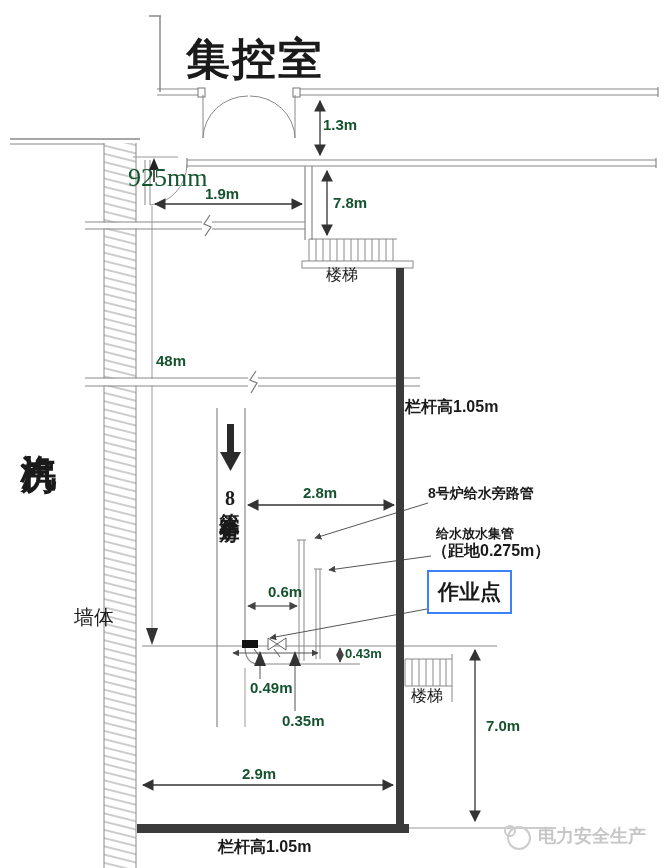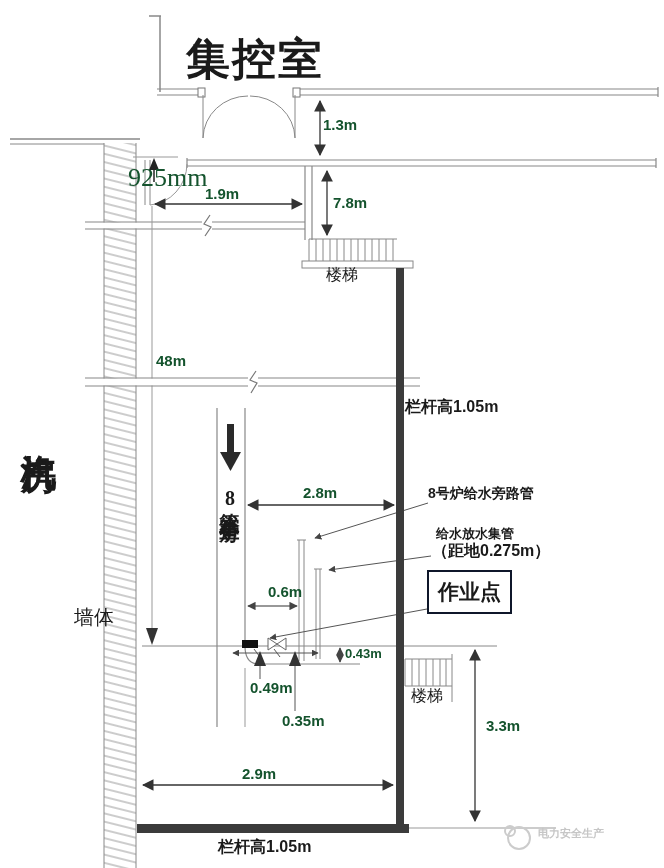--- a/index.html
+++ b/index.html
@@ -16,24 +16,24 @@
   .corridor{font-size:17px;font-weight:600;}
   .platform{font-size:20px;font-weight:bold;font-family:"Liberation Sans",sans-serif;}
   .rail{font-size:16px;font-weight:600;font-family:"Liberation Sans",sans-serif;}
   .stairs{font-size:16px;}
   .turbine{font-size:36px;font-weight:bold;letter-spacing:0;}
   .wallword{font-size:20px;margin-left:19px;}
   .pipetext{font-size:20px;font-weight:bold;letter-spacing:-2px;}
   .smalllabel{font-size:13px;font-weight:bold;font-family:"Liberation Sans",sans-serif;}
   .workbox{
     position:absolute;left:427px;top:570px;width:81px;height:40px;
-    border:2px solid #0f172a;display:flex;align-items:center;justify-content:center;
+    border:2px solid #3b82f6;display:flex;align-items:center;justify-content:center;
     font-size:21px;font-weight:bold;background:#fff;
   }
-  .brand{font-size:11px;font-weight:bold;color:#c6c6c6;}
+  .brand{font-size:18px;font-weight:bold;color:#c6c6c6;}
   .m925{font-size:26px;color:#14532d;}
 </style>
 </head>
 <body>
 
 <div id="stage">
 
   <svg width="664" height="868" viewBox="0 0 664 868">
     <defs>
       <pattern id="hatch" width="8" height="8" patternUnits="userSpaceOnUse" patternTransform="rotate(14)">
@@ -256,20 +256,20 @@
     <span>作业点</span>
   </div>
 
   <div class="lbl dim" style="left:260px;top:584px;margin-left:8px;">0.6m</div>
   <div class="lbl dim" style="left:345px;top:647px;font-size:13px;text-align:center;">0.43m</div>
   <div class="lbl dim" style="left:250px;top:680px;">0.49m</div>
   <div class="lbl dim" style="left:282px;top:713px;">0.35m</div>
 
   <div class="lbl cn stairs" style="left:411px;top:687px;">楼梯</div>
 
-  <div class="lbl dim" style="left:486px;top:718px;">3.3m</div>
+  <div class="lbl dim" style="left:486px;top:718px;">7.0m</div>
   <div class="lbl dim" style="left:242px;top:766px;">2.9m</div>
 
   <div class="lbl rail" style="left:218px;top:838px;">栏杆高1.05m</div>
 
   <div class="lbl brand cn" style="left:538px;top:827px;">电力安全生产</div>
 
 </div>
 
 </body></html>

